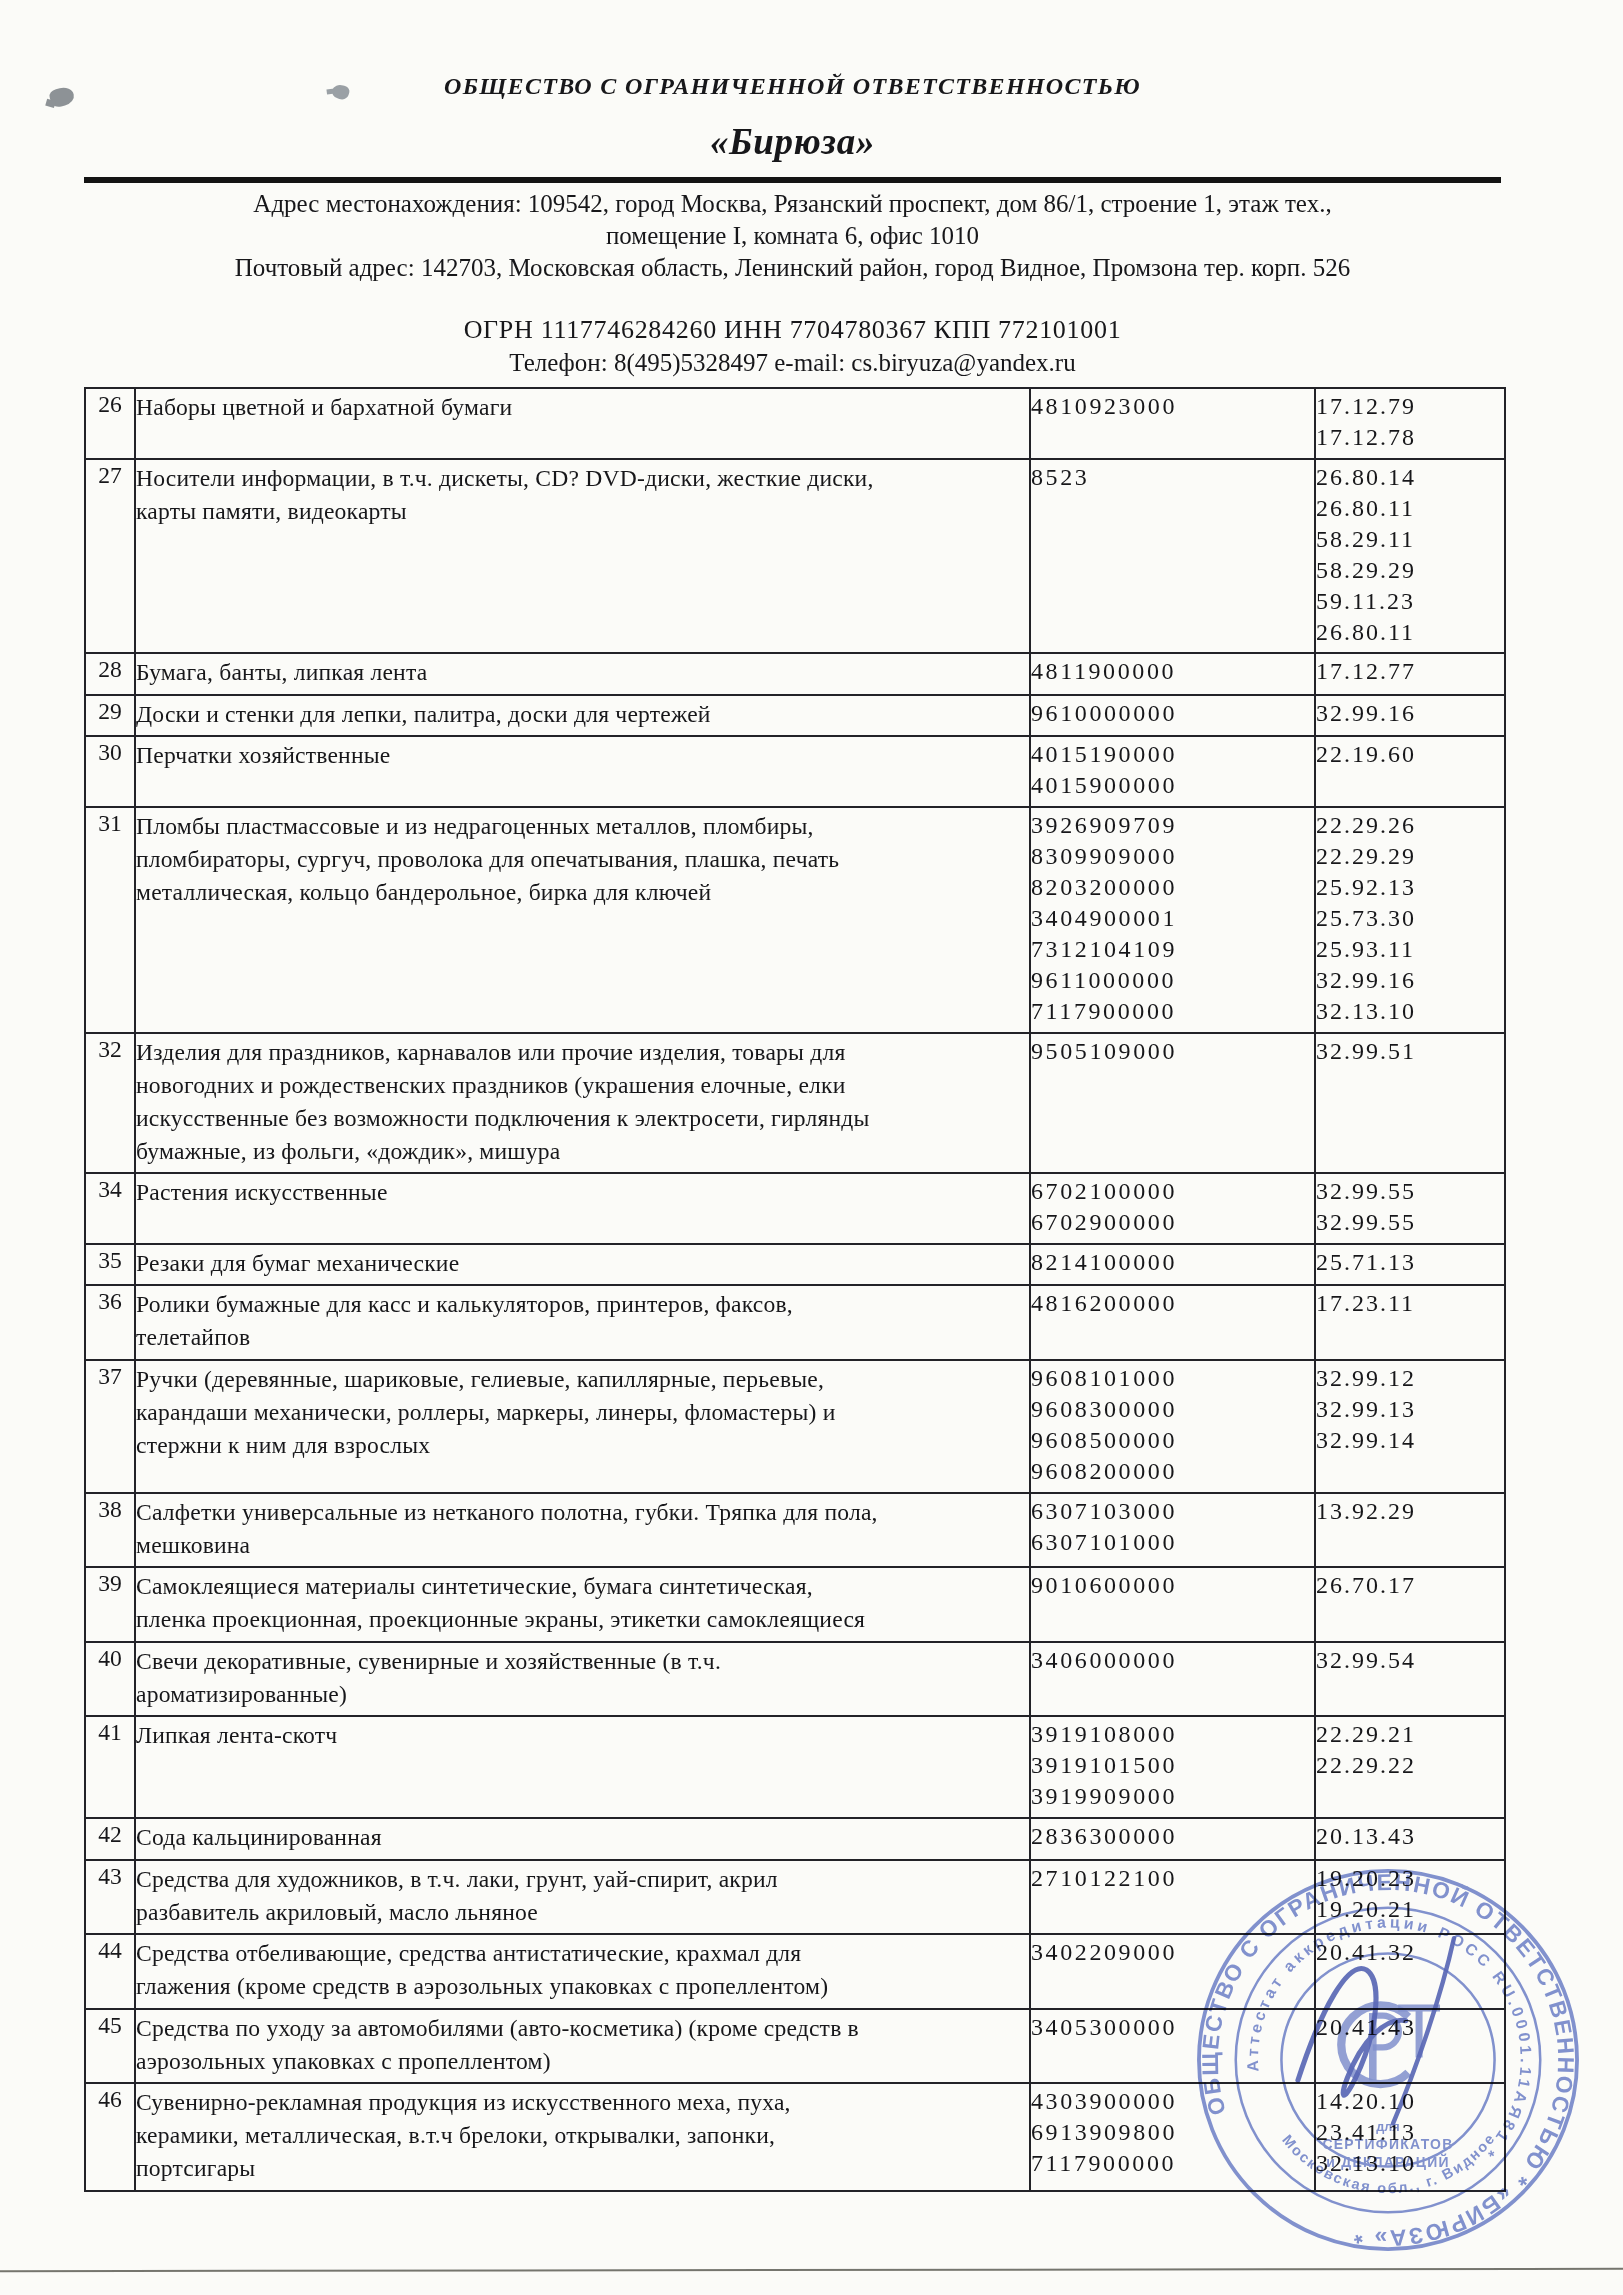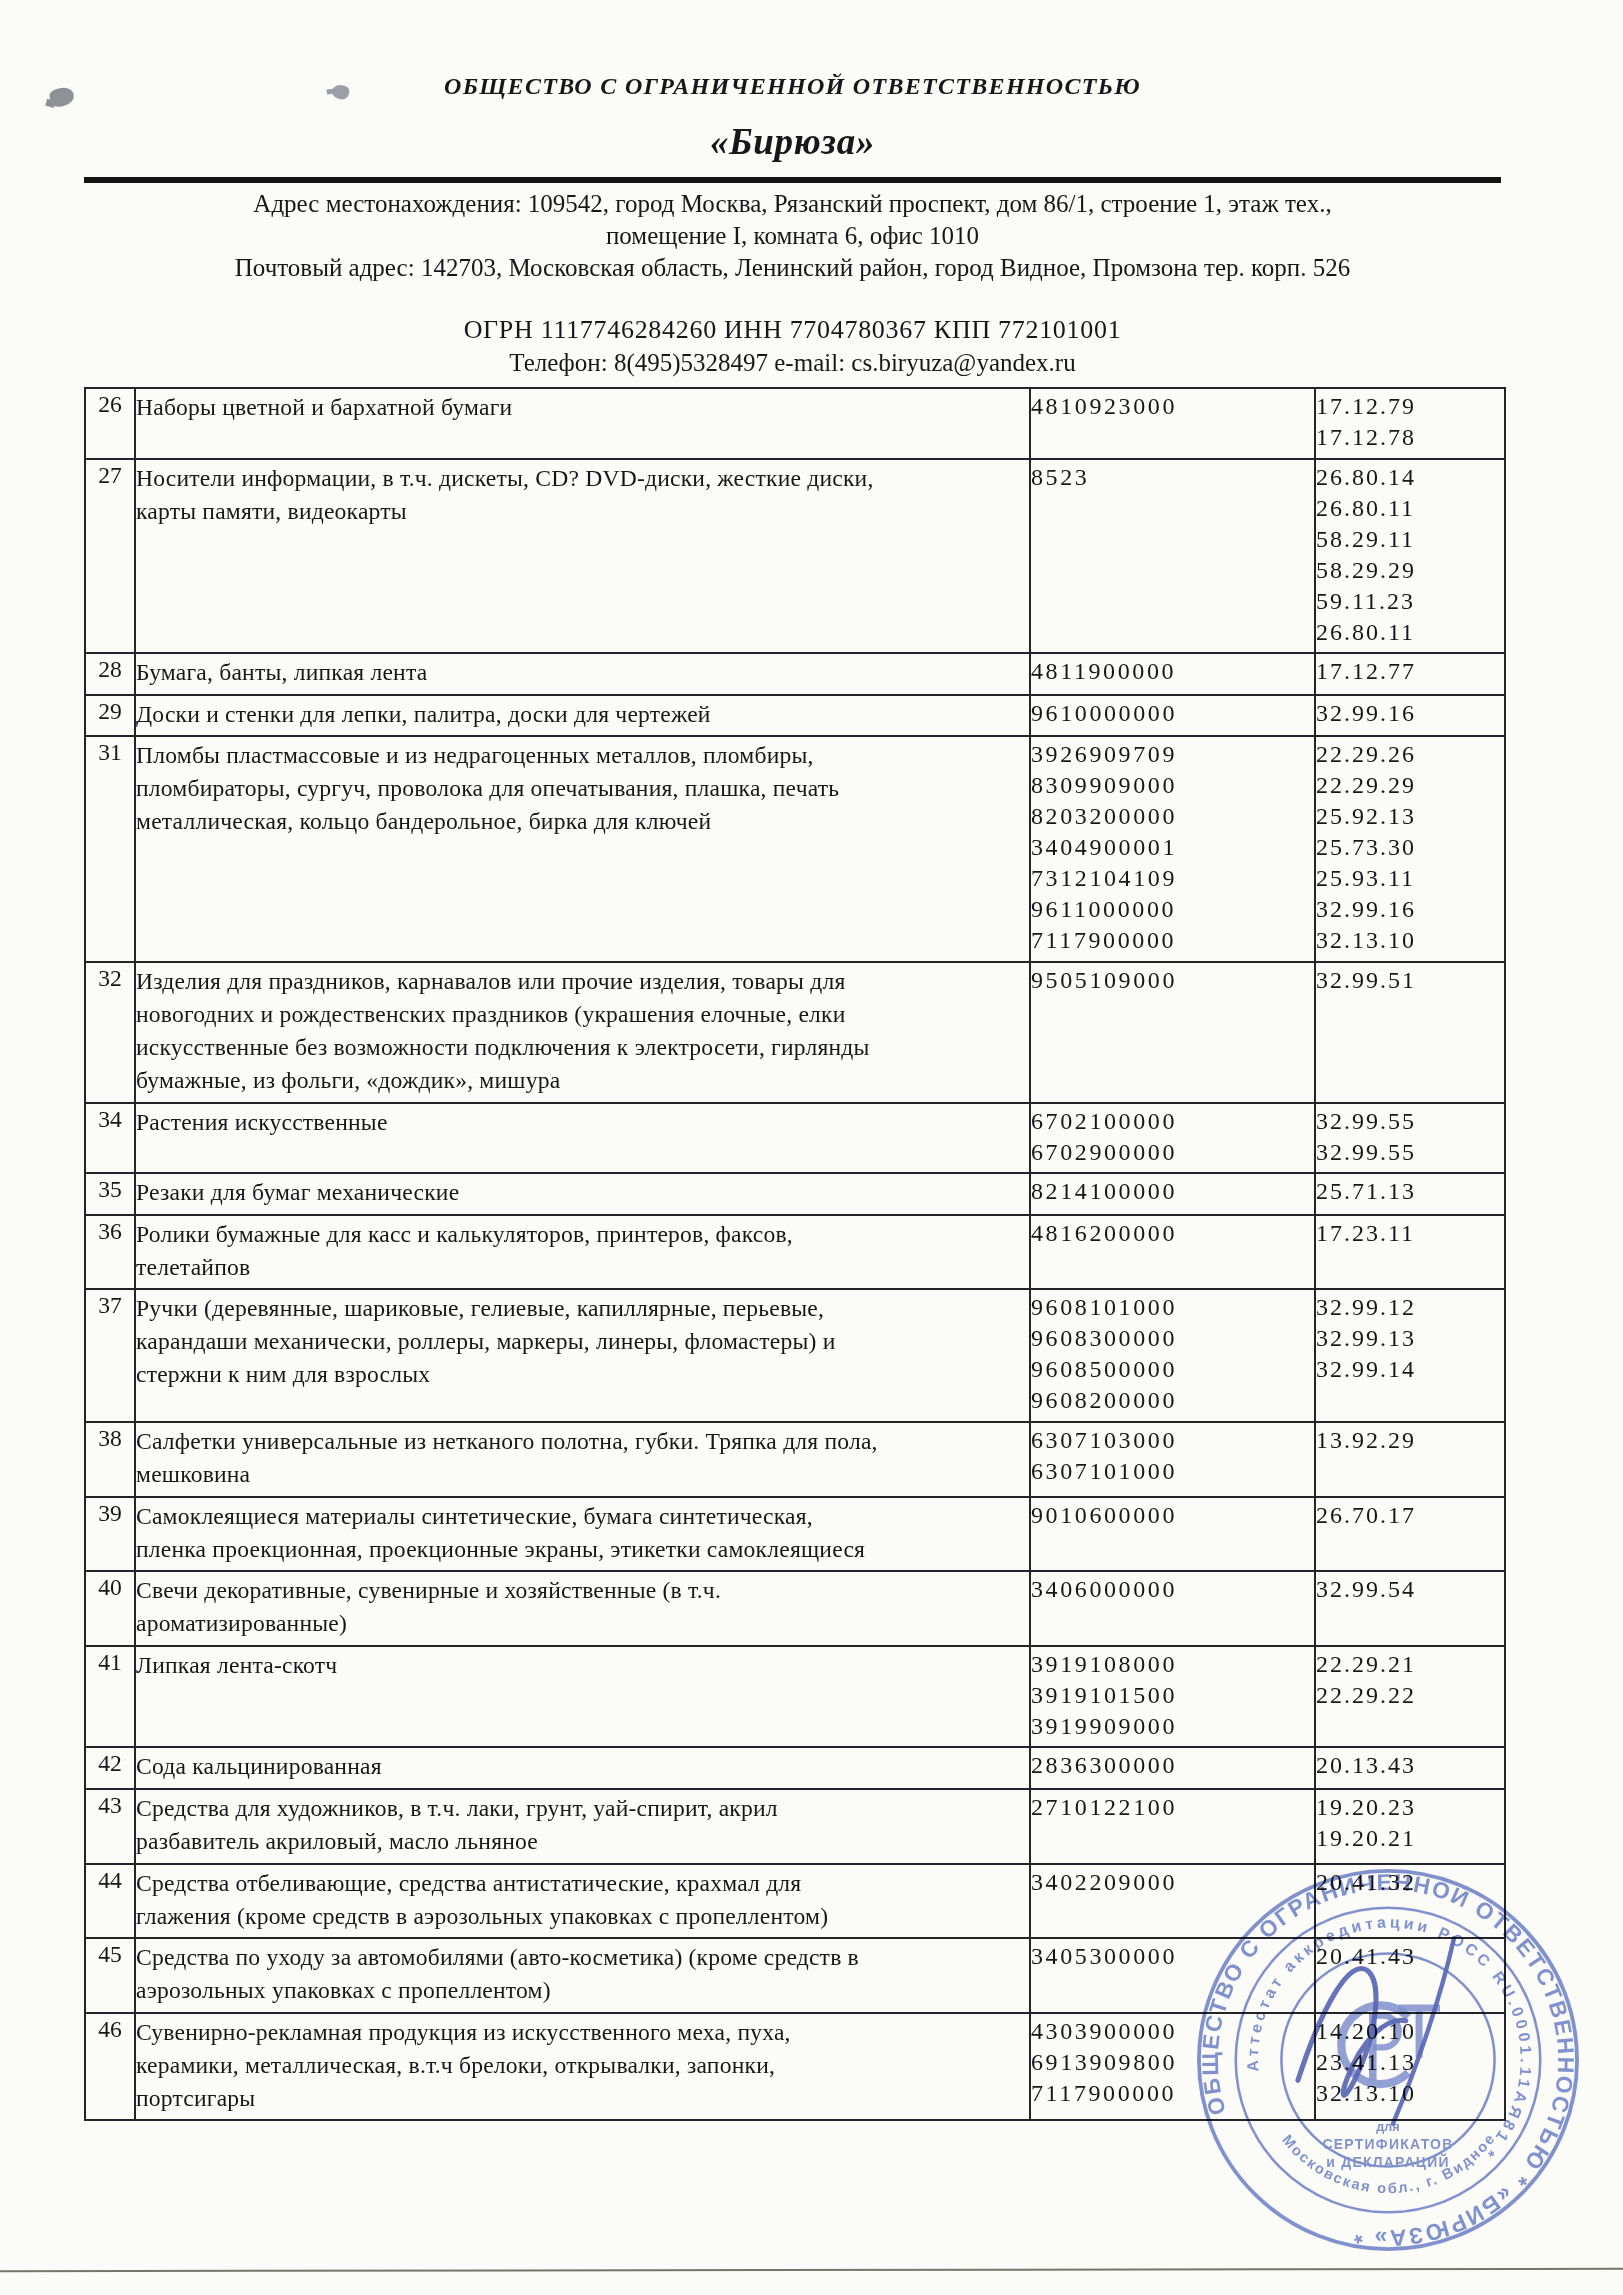--- a/index.html
+++ b/index.html
@@ -144,20 +144,33 @@
             <div class="desc-line">Доски и стенки для лепки, палитра, доски для чертежей</div>
           </td>
           <td class="col-codes">
             <div class="code-line">9610000000</div>
           </td>
           <td class="col-okpd">
             <div class="okpd-line">32.99.16</div>
           </td>
         </tr>
         <tr>
+          <td class="col-num">30</td>
+          <td class="col-desc">
+            <div class="desc-line">Перчатки хозяйственные</div>
+          </td>
+          <td class="col-codes">
+            <div class="code-line">4015190000</div>
+            <div class="code-line">4015900000</div>
+          </td>
+          <td class="col-okpd">
+            <div class="okpd-line">22.19.60</div>
+          </td>
+        </tr>
+        <tr>
           <td class="col-num">31</td>
           <td class="col-desc">
             <div class="desc-line">Пломбы пластмассовые и из недрагоценных металлов, пломбиры,</div>
             <div class="desc-line">пломбираторы, сургуч, проволока для опечатывания, плашка, печать</div>
             <div class="desc-line">металлическая, кольцо бандерольное, бирка для ключей</div>
           </td>
           <td class="col-codes">
             <div class="code-line">3926909709</div>
             <div class="code-line">8309909000</div>
             <div class="code-line">8203200000</div>

